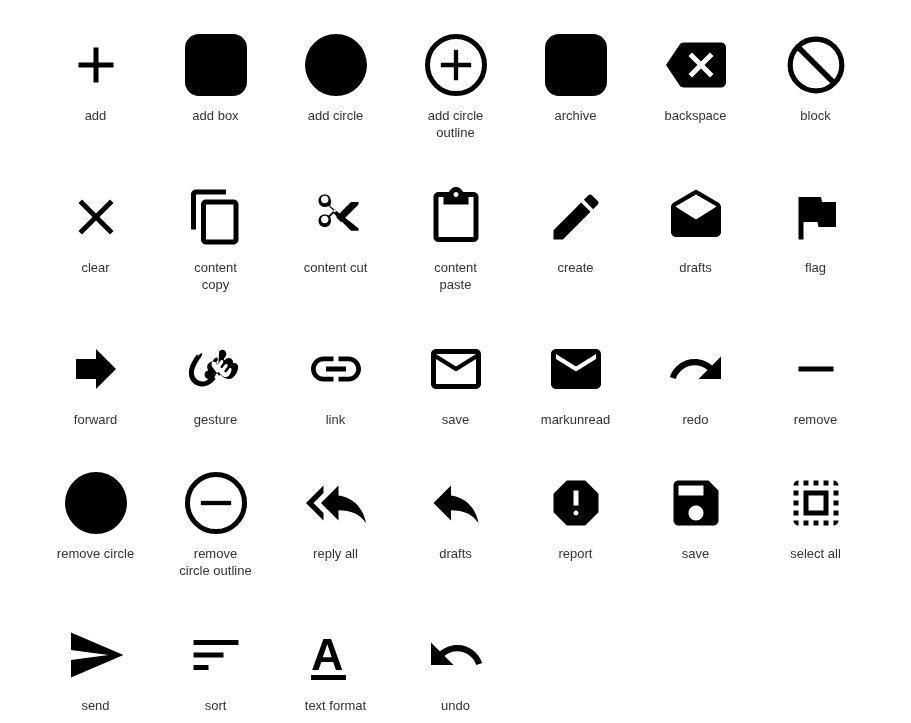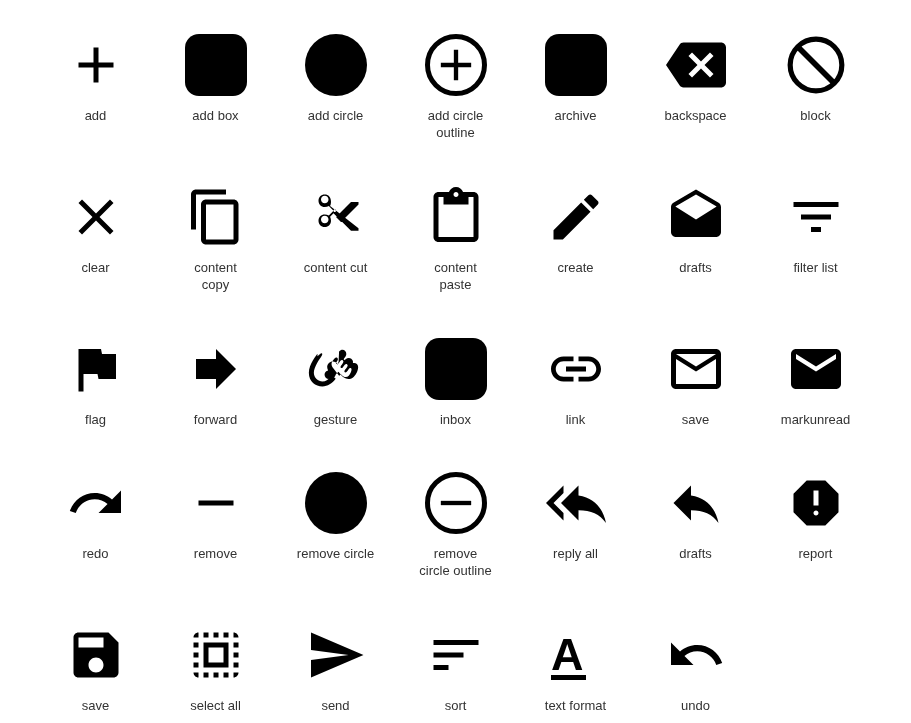--- a/index.html
+++ b/index.html
@@ -186,28 +186,20 @@
 
   <div class="icon-cell">
     <div class="plain-icon">
       <svg viewBox="0 0 24 24">
           <path d="M21.99 8c0-.72-.37-1.35-.94-1.7L12 1 2.95 6.3C2.38 6.65 2 7.28 2 8v10c0 1.1.9 2 2 2h16c1.1 0 2-.9 2-2l-.01-10zM12 13L3.74 7.84 12 3l8.26 4.84L12 13z"></path>
         </svg>
     </div>
     <span class="icon-label">drafts</span>
   </div>
 
-  <div class="icon-cell">
-    <div class="plain-icon">
-      <svg viewBox="0 0 24 24">
-          <path d="M10 18h4v-2h-4v2zM3 6v2h18V6H3zm3 7h12v-2H6v2z"></path>
-        </svg>
-    </div>
-    <span class="icon-label">filter list</span>
-  </div>
 
   <div class="icon-cell">
     <div class="plain-icon">
       <svg viewBox="0 0 24 24">
           <path d="M14.4 6L14 4H5v17h2v-7h5.6l.4 2h7V6z"></path>
         </svg>
     </div>
     <span class="icon-label">flag</span>
   </div>
 
@@ -222,30 +214,20 @@
 
   <div class="icon-cell">
     <div class="plain-icon">
       <svg viewBox="0 0 24 24">
           <path d="M4.59 6.89c.7-.71 1.4-1.35 1.71-1.22.5.2 0 1.03-.3 1.52-.25.42-2.86 3.89-2.86 6.31C3.14 15.55 4.87 17 6.56 17c1.33 0 2.54-.9 3.87-2.52l1.45 1.46C10.4 17.83 8.7 19 6.56 19c-2.74 0-5.42-1.9-5.42-5.5 0-3.43 3.12-7.1 3.45-7.61zM13.23 5c.45-.45.9-.68 1.33-.68.89 0 1.57.75 1.57 1.64 0 .35-.12.74-.33 1.08-.07.11-.46.65-.74 1.02l.41.43c.13-.14.24-.26.36-.36.44-.38.88-.57 1.31-.57.71 0 1.35.45 1.58 1.11.11.31.11.63.04.97.17-.05.35-.09.53-.09.77 0 1.56.57 1.56 1.66v.17c-.01.67-.27 1.41-.49 1.89-.51 1.1-1.56 2.73-3.44 2.73-1.27 0-2.29-.68-3.35-2.17l-.57-.78-1.03 1.01C11.46 15.6 10.37 16 9.22 16c-1.1 0-1.8-.82-1.8-1.71 0-.84.55-1.54 1.44-1.74-.21-.43-.39-.85-.39-1.31 0-1.19.94-2.24 2.22-2.24.86 0 1.56.46 2.04 1.12.03-.37.13-.73.31-1.06L13.23 5zm.84 9.17c.71.74 1.23 1.05 1.83 1.05.95 0 1.58-.96 1.95-1.73.22-.47.37-.95.37-1.28 0-.41-.3-.6-.54-.6-.19 0-.39.11-.58.35-.26.34-.46.79-.79 1.13-.3.31-.57.36-.77.24-.21-.13-.26-.42-.05-.81.14-.26.39-.59.7-.97.32-.4.48-.67.48-.97 0-.37-.32-.62-.57-.62-.2 0-.4.1-.59.31-.29.32-.49.77-.81 1.1-.26.27-.54.34-.72.2-.21-.16-.21-.48 0-.83.14-.23.39-.53.55-.76.28-.4.44-.71.44-.97 0-.41-.35-.64-.59-.64-.2 0-.41.12-.61.35-.3.35-.49.78-.83 1.11-.26.25-.53.32-.72.2-.2-.13-.21-.44-.02-.79.19-.35.55-.79.55-1.19 0-.41-.33-.64-.59-.64-.27 0-.52.18-.75.43l-.49.57c-.46.55-.7 1.01-.7 1.55 0 .55.19.95.39 1.3l2.62 3.48z"></path>
         </svg>
     </div>
     <span class="icon-label">gesture</span>
   </div>
 
-  <div class="icon-cell">
-    <div class="plain-icon">
-      <div class="rounded-sq">
-        <svg viewBox="0 0 24 24">
-            <path d="M19 3H4.99c-1.11 0-1.98.89-1.98 2L3 19c0 1.1.88 2 1.99 2H19c1.1 0 2-.9 2-2V5c0-1.11-.9-2-2-2zm0 12h-4c0 1.66-1.35 3-3 3s-3-1.34-3-3H4.99V5H19v10z"></path>
-          </svg>
-      </div>
-    </div>
-    <span class="icon-label">inbox</span>
-  </div>
 
   <div class="icon-cell">
     <div class="plain-icon">
       <svg viewBox="0 0 24 24">
           <path d="M3.9 12c0-1.71 1.39-3.1 3.1-3.1h4V7H7c-2.76 0-5 2.24-5 5s2.24 5 5 5h4v-1.9H7c-1.71 0-3.1-1.39-3.1-3.1zM8 13h8v-2H8v2zm9-6h-4v1.9h4c1.71 0 3.1 1.39 3.1 3.1s-1.39 3.1-3.1 3.1h-4V17h4c2.76 0 5-2.24 5-5s-2.24-5-5-5z"></path>
         </svg>
     </div>
     <span class="icon-label">link</span>
   </div>
 

